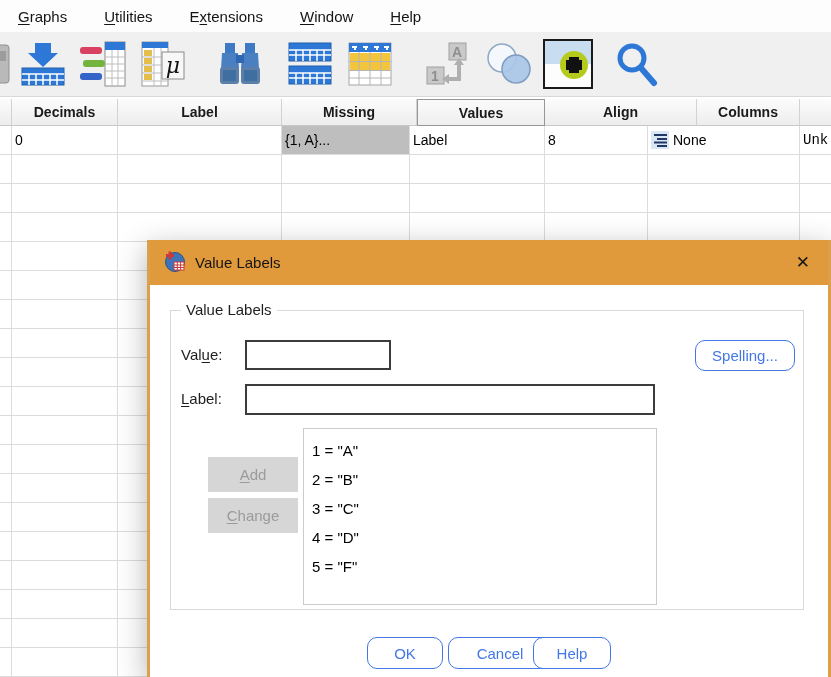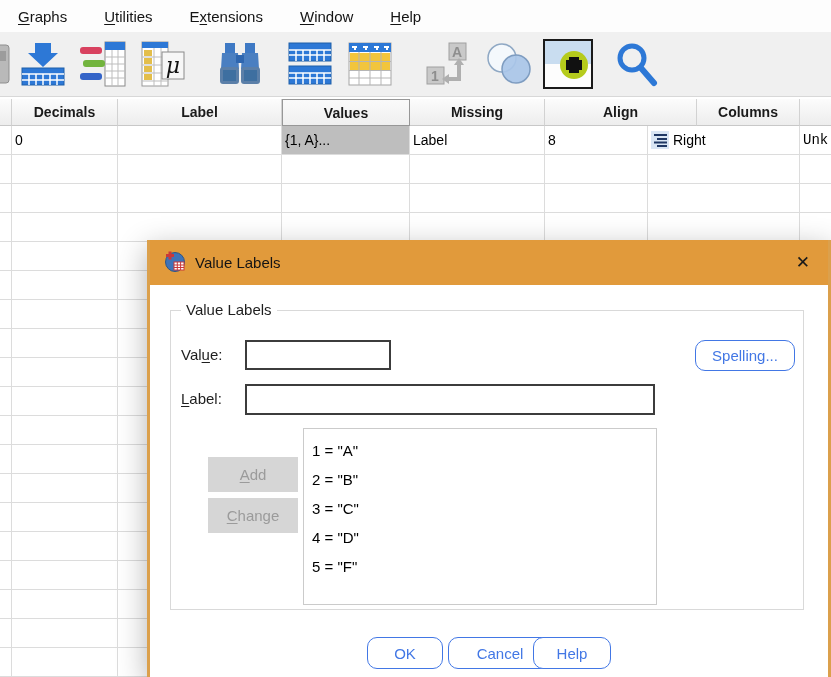--- a/index.html
+++ b/index.html
@@ -251,22 +251,22 @@
       <line x1="29" y1="27" x2="42" y2="42" stroke="#2D78D6" stroke-width="6" stroke-linecap="round"></line>
     </svg>
   </div>
 </div>
 
 <div class="grid">
   <div class="hrow">
       <div class="hcell" style="width: 12px;"></div>
       <div class="hcell" style="width: 106px;">Decimals</div>
       <div class="hcell" style="width: 164px;">Label</div>
+      <div class="hcell" style="width: 135px;">Missing</div>
       <div class="hcell selected" style="width: 128px;">Values</div>
-      <div class="hcell" style="width: 135px;">Missing</div>
       <div class="hcell" style="width: 152px;">Align</div>
       <div class="hcell" style="width: 103px;">Columns</div>
       <div class="hcell" style="width: 32px;"></div>
     </div>
   <div class="grow">
       <div class="cell" style="width: 12px;">
         <span></span>
       </div>
       <div class="cell" style="width: 106px;">
         <span>0</span>
@@ -285,21 +285,21 @@
       </div>
       <div class="cell" style="width: 152px;">
         <span class="align-ic"><svg width="18" height="18">
             <g stroke="#1F3864" stroke-width="2">
               <line x1="3" y1="4" x2="16" y2="4"></line>
               <line x1="6" y1="8" x2="16" y2="8"></line>
               <line x1="3" y1="11.5" x2="16" y2="11.5"></line>
               <line x1="6" y1="15" x2="16" y2="15"></line>
             </g>
           </svg></span>
-        <span>Right</span>
+        <span>None</span>
       </div>
       <div class="cell" style="width: 32px; font-family: Liberation Mono, monospace;">
         <span>Unk</span>
       </div>
     </div>
   <div>
       <div class="grow">
         <div class="cell" style="width: 12px;"></div>
         <div class="cell" style="width: 106px;"></div>
         <div class="cell" style="width: 164px;"></div>

